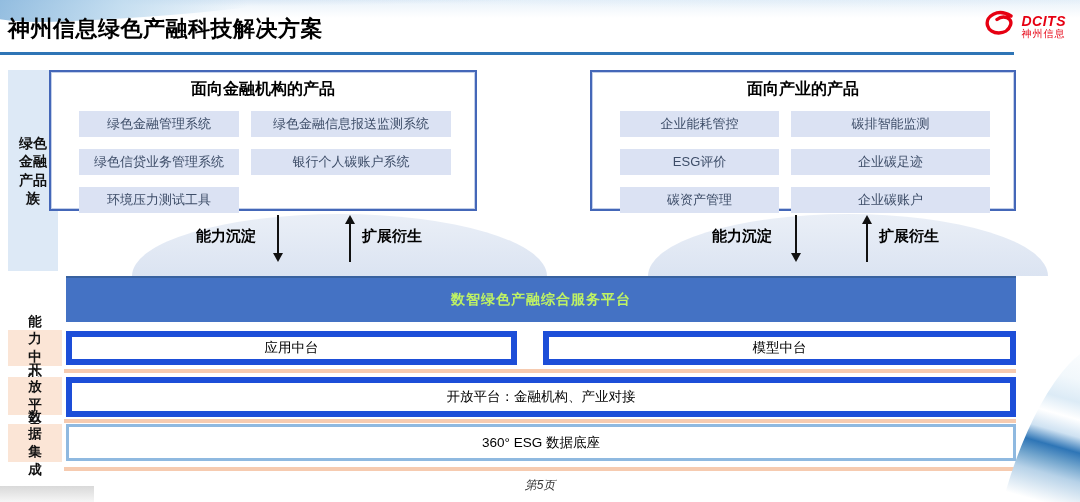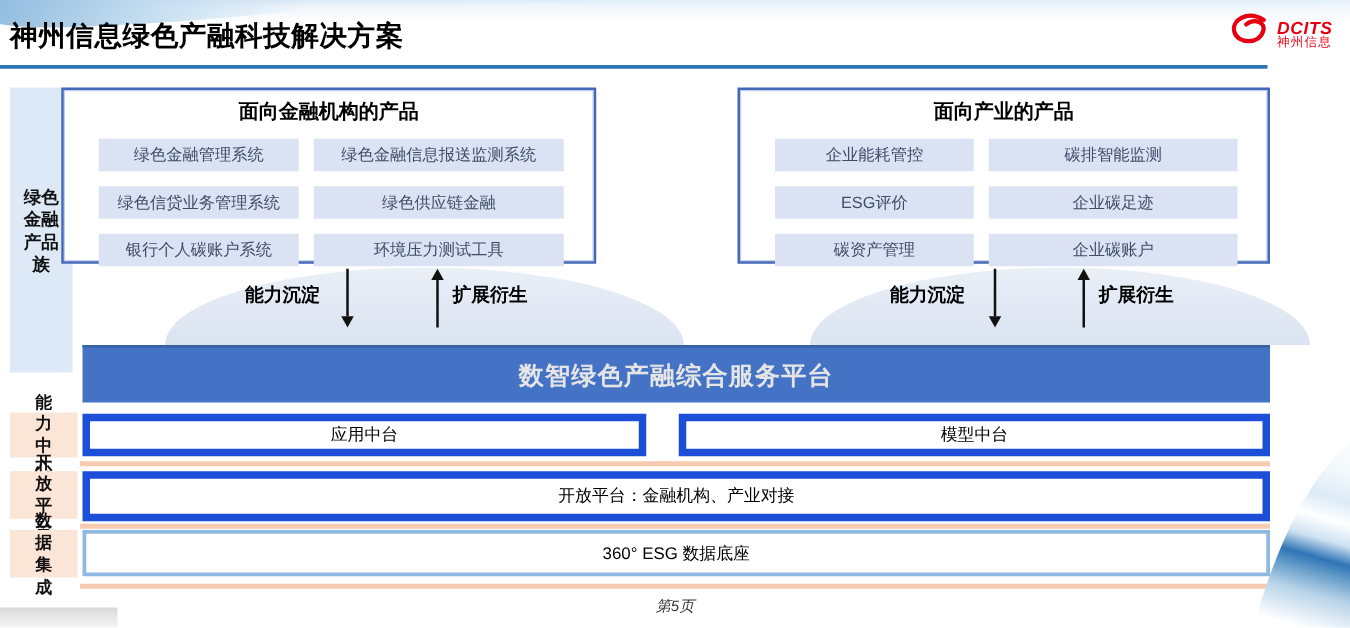--- a/index.html
+++ b/index.html
@@ -40,21 +40,21 @@
   }
   .logo-txt { display:flex; flex-direction:column; line-height:1.05; }
   .logo-brand { color:#e60012; font-weight:bold; font-style:italic; font-size:14px; letter-spacing:.5px; }
   .logo-brand-cn { color:#e60012; font-size:10px; letter-spacing:1px; }
   
   .rail-label {
     position:absolute; display:flex; align-items:center; justify-content:center;
     text-align:center; font-weight:bold; font-size:13.5px; line-height:1.3;
     word-break:break-all;
   }
-  .rail-blue { left:8px; top:70px; width:50px; height:228px; background:#dde9f6; padding:0 10px; font-size:14px; }
+  .rail-blue { left:8px; top:70px; width:50px; height:201px; background:#dde9f6; padding:0 10px; font-size:14px; }
   .rail-peach { left:8px; width:50px; background:#fbe5d6; padding:0 27px; }
   .rail-cap  { top:330px; height:36px; }
   .rail-open { top:377px; height:38px; }
   .rail-data { top:424px; height:38px; }
   
   .pbox {
     position:absolute; top:70px; height:141px; background:#fff;
     border:2px solid #4467b8; box-shadow:inset 0 0 0 1px #c3cfe9;
   }
   .pbox-fin { left:49px; width:428px; }
@@ -87,21 +87,21 @@
   }
   .varrow.up::before {
     content:""; position:absolute; left:-4.5px; top:-9px;
     border-left:5.5px solid transparent; border-right:5.5px solid transparent;
     border-bottom:9px solid #111;
   }
   
   .platform-bar {
     position:absolute; left:66px; top:276px; width:950px; height:46px;
     background:#4472c4; border-top:2px solid #38619f;
-    color:#e5e5e5; font-size:20px; font-weight:bold;
+    color:#bef264; font-size:14px; font-weight:bold;
     display:flex; align-items:center; justify-content:center; letter-spacing:1px;
   }
   
   .wbox {
     position:absolute; background:#fff; border:6px solid #1d4ed8;
     display:flex; align-items:center; justify-content:center;
     font-size:13.5px; color:#000;
   }
   .wbox-app   { left:66px;  top:331px; width:451px; height:34px; }
   .wbox-model { left:543px; top:331px; width:473px; height:34px; }
@@ -151,21 +151,20 @@
 <div class="rail-label rail-peach rail-cap">能力中心</div>
 <div class="rail-label rail-peach rail-open">开放平台</div>
 <div class="rail-label rail-peach rail-data">数据集成</div>
 
 <div class="pbox pbox-fin">
   <div class="pbox-title">面向金融机构的产品</div>
   <div class="pgrid">
     <div class="pitem">绿色金融管理系统</div>
     <div class="pitem">绿色金融信息报送监测系统</div>
     <div class="pitem">绿色信贷业务管理系统</div>
-    <div class="pitem">绿色供应链金融</div>
     <div class="pitem">银行个人碳账户系统</div>
     <div class="pitem">环境压力测试工具</div>
   </div>
 </div>
 
 <div class="pbox pbox-ind">
   <div class="pbox-title">面向产业的产品</div>
   <div class="pgrid">
     <div class="pitem">企业能耗管控</div>
     <div class="pitem">碳排智能监测</div>

